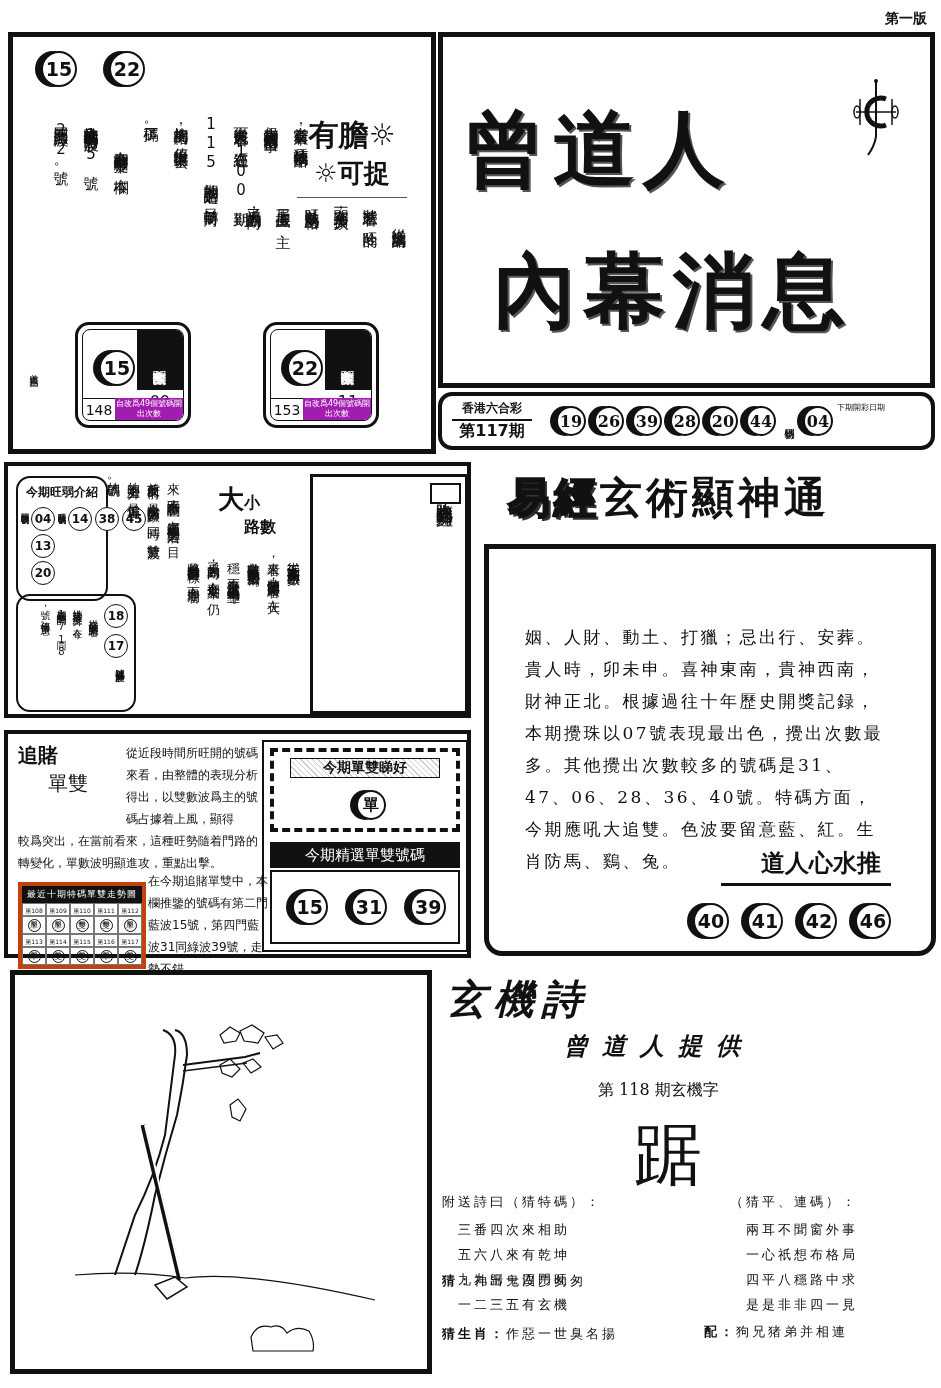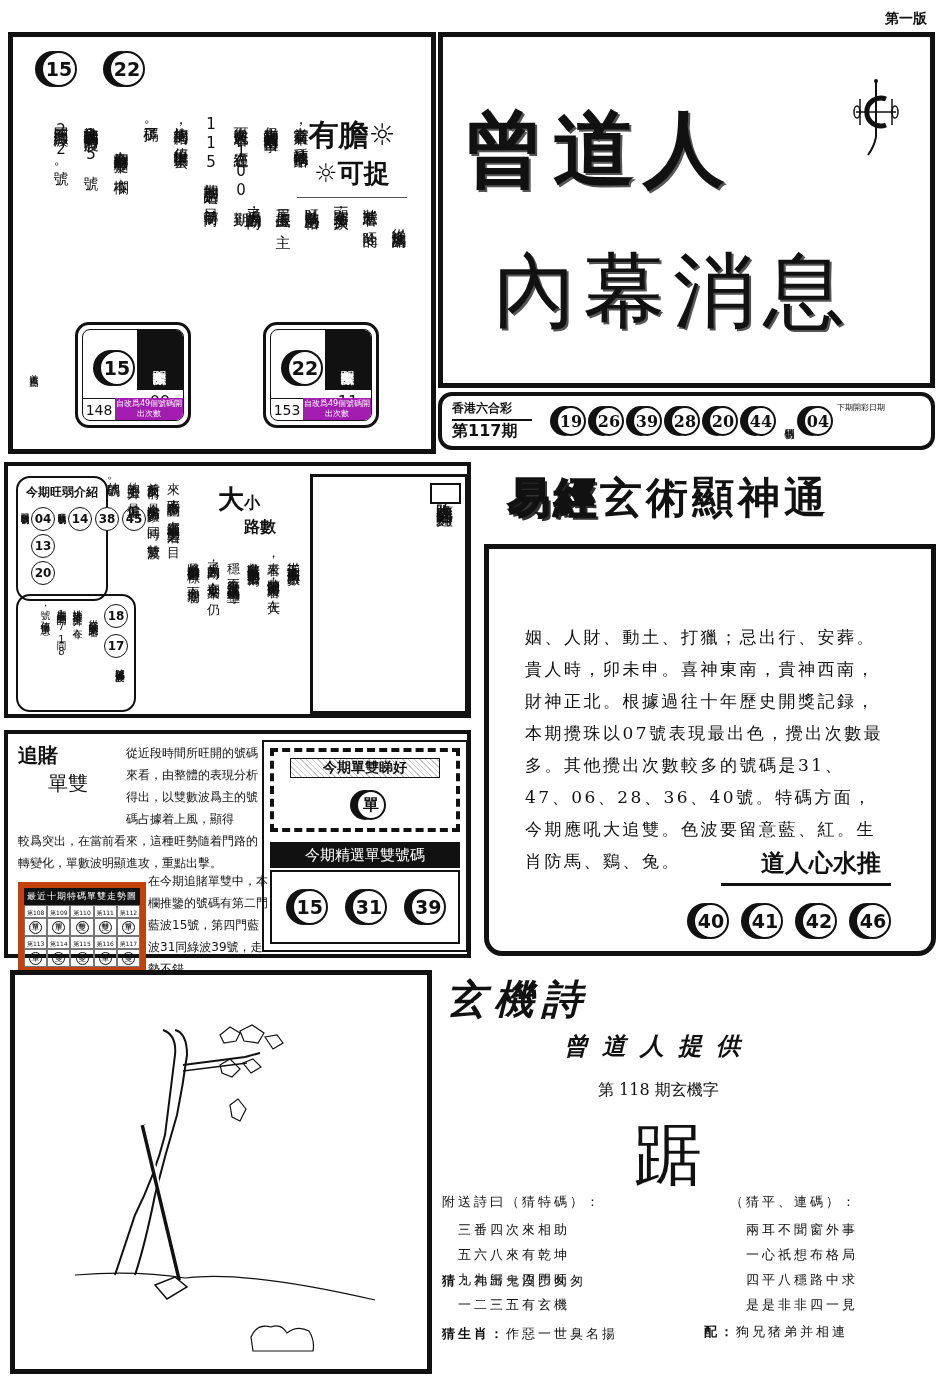--- a/index.html
+++ b/index.html
@@ -25,25 +25,25 @@
 .stat-card .inner{position:absolute;left:4px;top:4px;right:4px;bottom:4px;border:1px solid #111;border-radius:8px;overflow:hidden}
 .stat-card .lab{position:absolute;right:0;top:0;width:46px;height:60px;background:#111;color:#fff;font-size:14px;writing-mode:vertical-rl;display:flex;align-items:center;justify-content:center;line-height:18px}
 .stat-card .cnt{position:absolute;right:0;top:62px;width:46px;font-size:16px;text-align:center}
 .stat-card .foot{position:absolute;left:0;bottom:0;right:0;height:22px;display:flex}
 .stat-card .foot .n{width:32px;font-size:14px;display:flex;align-items:center;justify-content:center;border-top:1px solid #111}
 .stat-card .foot .t{flex:1;background:#a21caf;color:#fff;font-size:8px;line-height:10px;text-align:center;padding-top:1px}
 .stat-card .ball{position:absolute;left:16px;top:20px}
 
 #p2{left:438px;top:32px;width:497px;height:356px}
 #p2 .line1{left:20px;top:58px;font-size:82px;font-weight:bold;font-family:"DejaVu Serif",serif;letter-spacing:8px;text-shadow:2px 2px 0 #555}
-#p2 .line2{left:50px;top:200px;font-size:82px;font-weight:normal;font-family:"DejaVu Serif",serif;letter-spacing:8px;text-shadow:2px 2px 0 #555}
+#p2 .line2{left:50px;top:200px;font-size:82px;font-weight:bold;font-family:"DejaVu Serif",serif;letter-spacing:8px;text-shadow:2px 2px 0 #555}
 #p2 .logo{right:30px;top:40px;width:48px;height:80px}
 
 #lotto{left:438px;top:392px;width:497px;height:58px;border:4px solid #111;border-radius:14px;display:flex;align-items:center;padding-left:10px}
-#lotto .lbl{width:80px;}
+#lotto .lbl{width:80px;text-align:center}
 #lotto .lbl .a{font-size:12px;font-weight:bold;border-bottom:2px solid #111;padding-bottom:2px}
 #lotto .lbl .b{font-size:16px;font-weight:bold}
 #lotto .balls{display:flex;gap:8px;margin-left:24px;align-items:center}
 #lotto .special{font-size:10px;writing-mode:vertical-rl;line-height:11px}
 #lotto .next{font-size:8px;margin-left:4px;align-self:flex-start;margin-top:6px}
 
 #p3{left:4px;top:462px;width:467px;height:256px;border:4px solid #111}
 .rbox{border:2px solid #111;border-radius:14px}
 #p3 .weak{left:8px;top:10px;width:92px;height:125px}
 #p3 .weak .hd{font-size:12px;font-weight:bold;text-align:center;margin-top:6px}
@@ -59,21 +59,21 @@
 #yj .txt{position:absolute;left:36px;top:72px;width:364px;font-size:17px;line-height:32px;letter-spacing:2.5px;font-family:"DejaVu Serif",serif}
 #yj .sig{position:absolute;right:40px;top:298px;font-size:24px;font-weight:bold;font-family:"DejaVu Serif",serif;border-bottom:3px solid #111;padding:0 10px 4px 40px}
 #yj .balls{position:absolute;right:40px;top:354px;display:flex;gap:18px}
 
 #p4{left:4px;top:730px;width:467px;height:228px;border:4px solid #111}
 #p4 .title1{left:10px;top:8px;font-size:20px;font-weight:bold;font-family:"DejaVu Serif",serif}
 #p4 .title2{left:40px;top:36px;font-size:20px;font-family:"DejaVu Serif",serif}
 #p4 .body1{left:118px;top:8px;width:140px;font-size:12px;line-height:22px}
 #p4 .body2{left:10px;top:96px;width:250px;font-size:12px;line-height:22px}
 #p4 .body3{left:140px;top:136px;width:120px;font-size:12px;line-height:22px}
-#p4 .tbl{left:10px;top:148px;width:128px;border:6px solid #c2410c}
+#p4 .tbl{left:10px;top:148px;width:128px;border:4px solid #c2410c}
 #p4 .tbl .hd{background:#111;color:#fff;font-size:9px;text-align:center;padding:2px 0;letter-spacing:1px}
 #p4 .tbl .row{display:flex}
 #p4 .tbl .row span{flex:1;border:0.5px solid #777;font-size:6px;text-align:center;height:13px;line-height:13px}
 #p4 .tbl .row.res span{height:18px;line-height:18px;font-size:8px}
 #p4 .tbl .row.res span i{display:inline-block;width:13px;height:13px;border:1px solid #111;border-radius:50%;line-height:11px;font-style:normal;margin-top:2px}
 #p4 .pick{left:254px;top:6px;width:206px;height:212px;border:2px solid #111}
 #p4 .pick .top{position:absolute;left:6px;top:6px;right:6px;height:84px;border:4px dashed #111}
 #p4 .pick .top .hd{position:absolute;left:16px;top:6px;right:16px;font-size:14px;font-weight:bold;text-align:center;border:1px solid #111;background:repeating-linear-gradient(45deg,#fff 0 3px,#ccc 3px 4px);font-family:"DejaVu Serif",serif}
 #p4 .pick .top .ball{position:absolute;left:82px;top:38px}
 #p4 .pick .sel{position:absolute;left:6px;top:100px;right:6px;height:26px;background:#111;color:#fff;font-size:15px;text-align:center;line-height:26px;font-family:"DejaVu Serif",serif}

